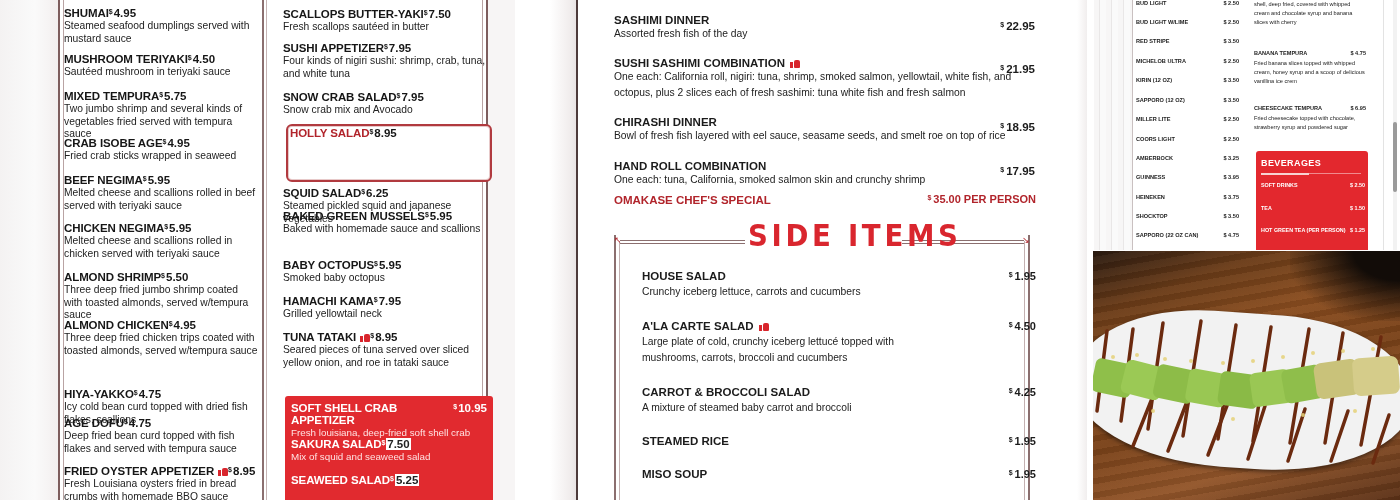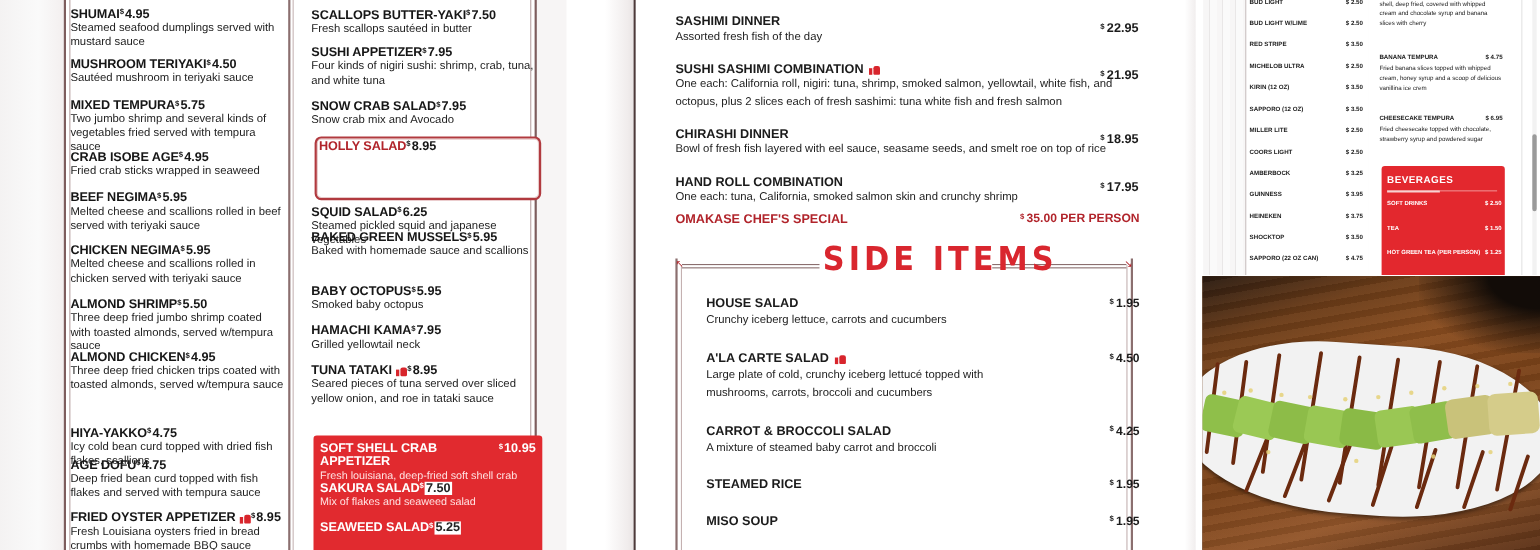--- a/index.html
+++ b/index.html
@@ -278,21 +278,21 @@
           <span class="name">SOFT SHELL CRAB APPETIZER</span>
           <span class="price"><span class="cur">$</span><span>10.95</span></span>
         </div>
       <div class="desc">Fresh louisiana, deep-fried soft shell crab</div>
     </div>
     <div class="item" style="top:42px">
       <div class="row">
           <span class="name">SAKURA SALAD</span>
           <span class="price"><span class="cur">$</span><span class="sticker">7.50</span></span>
         </div>
-      <div class="desc">Mix of flakes and seaweed salad</div>
+      <div class="desc">Mix of squid and seaweed salad</div>
     </div>
     <div class="item" style="top:78px">
       <div class="row">
           <span class="name">SEAWEED SALAD</span>
           <span class="price"><span class="cur">$</span><span class="sticker">5.25</span></span>
         </div>
     </div>
   </div>
 </div>
 

